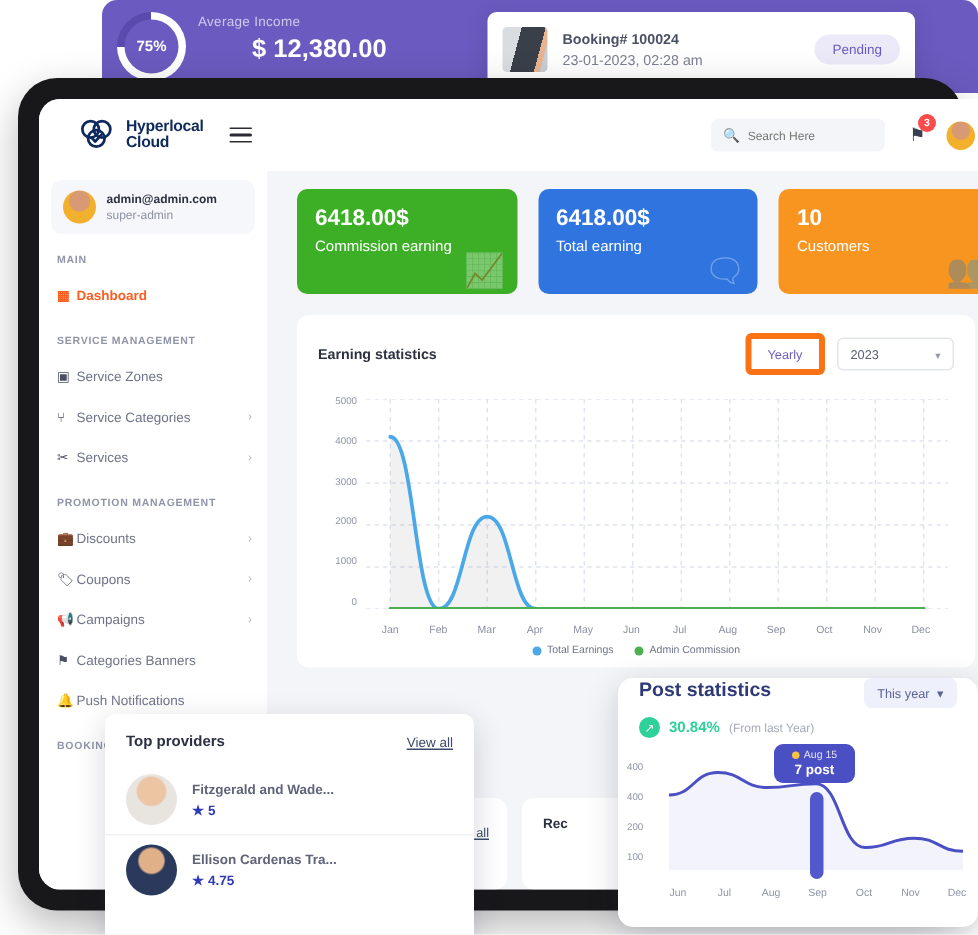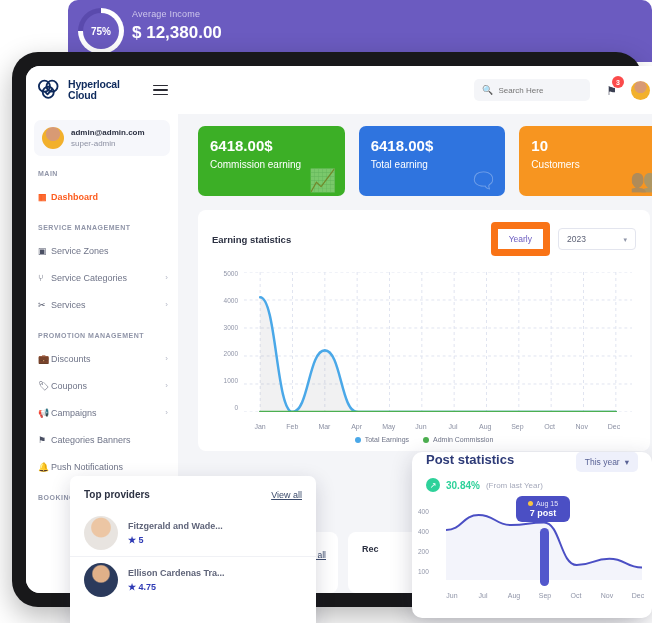--- a/index.html
+++ b/index.html
@@ -23,21 +23,21 @@
     background: conic-gradient(#ffffff 0turn 0.75turn, #5a4aad 0.75turn 1turn);
     display: flex; align-items: center; justify-content: center;
   }
   .donut-hole {
     width: 36px; height: 36px; border-radius: 50%; background: #6b5bc0;
     display: flex; align-items: center; justify-content: center;
     color: #fff; font-size: 10px; font-weight: 700;
   }
   .promo-text { position: absolute; left: 64px; top: 9px; }
   .promo-label { font-size: 9px; color: #cfc8ec; letter-spacing: .2px; }
-  .promo-value { font-size: 17px; color: #fff; font-weight: 700; margin-top: 4px; }
+  .promo-value { font-size: 17px; color: #fff; font-weight: 700; margin-top: 4px; margin-left: 36px; }
 
   
   .booking-card {
     position: absolute; left: 325px; top: 8px; width: 285px; height: 50px;
     background: #fff; border-radius: 6px;
     box-shadow: 0 4px 14px rgba(40,30,90,.22);
     display: flex; align-items: center; padding: 0 10px;
   }
   .booking-thumb {
     width: 30px; height: 30px; border-radius: 3px; flex: 0 0 auto;
@@ -60,21 +60,21 @@
   .screen {
     position: absolute; left: 14px; top: 14px; width: 640px; height: 527px;
     background: #f4f5f8; border-radius: 14px 0 0 14px; overflow: hidden;
   }
 
   
   .sidebar {
     position: absolute; left: 0; top: 0; width: 152px; height: 527px;
     background: #fff; padding: 0 0 0 0;
   }
-  .brand { display: flex; align-items: center; height: 48px; padding: 0 10px; }
+  .brand { display: flex; align-items: center; height: 48px; padding: 0 10px; margin-left: 16px; }
   .brand-logo { width: 26px; height: 22px; flex: 0 0 auto; }
   .brand-name {
     margin-left: 6px; font-size: 10.5px; font-weight: 700; color: #0e2a5c;
     line-height: 11px; letter-spacing: -.2px;
   }
   .hamburger { margin-left: auto; width: 15px; }
   .hamburger span { display: block; height: 1.6px; background: #2b2b33; margin: 3px 0; border-radius: 1px; }
 
   .user-box {
     margin: 6px 8px 0; background: #f6f7fb; border-radius: 7px;
@@ -144,21 +144,21 @@
   }
 
   .panel {
     margin-top: 14px; width: 452px; background: #fff; border-radius: 8px;
     padding: 12px 14px 8px;
   }
   .panel-head { display: flex; align-items: center; }
   .panel-title { font-size: 9.5px; font-weight: 700; color: #2c3142; }
   .panel-ctrls { margin-left: auto; display: flex; align-items: center; gap: 8px; }
   .btn-ghost {
-    font-size: 8.5px; color: #6b5bc0; background: #fff; border: 7px solid #f97316;
+    font-size: 8.5px; color: #6b5bc0; background: #fff; border: 4px solid #f97316;
     padding: 5px 11px; border-radius: 4px; cursor: pointer;
     font-family: "Liberation Sans", sans-serif;
   }
   .select-box {
     font-size: 8.5px; color: #5d6276; background: #fff; border: 1px solid #e3e5ee;
     padding: 5px 8px; border-radius: 4px; width: 78px;
     display: flex; align-items: flex-end; cursor: pointer;
   }
   .select-caret { margin-left: auto; font-size: 7px; color: #9095a8; }
 
@@ -250,20 +250,28 @@
   <div class="promo-banner">
     <div class="donut">
       <div class="donut-hole">75%</div>
     </div>
     <div class="promo-text">
       <div class="promo-label">Average Income</div>
       <div class="promo-value">$ 12,380.00</div>
     </div>
   </div>
 
+  <div class="booking-card">
+    <div class="booking-thumb"></div>
+    <div class="booking-info">
+      <div class="booking-id">Booking# 100024</div>
+      <div class="booking-date">23-01-2023, 02:28 am</div>
+    </div>
+    <div class="booking-badge">Pending</div>
+  </div>
 
   <div class="device">
     <div class="screen">
 
       <div class="sidebar">
         <div class="brand">
           <svg class="brand-logo" viewBox="0 0 34 28">
             <circle cx="11" cy="9" r="7.2" fill="none" stroke="#0e2a5c" stroke-width="2.4"></circle>
             <circle cx="21" cy="9" r="7.2" fill="none" stroke="#0e2a5c" stroke-width="2.4"></circle>
             <circle cx="16" cy="17" r="7.2" fill="none" stroke="#0e2a5c" stroke-width="2.4"></circle>

